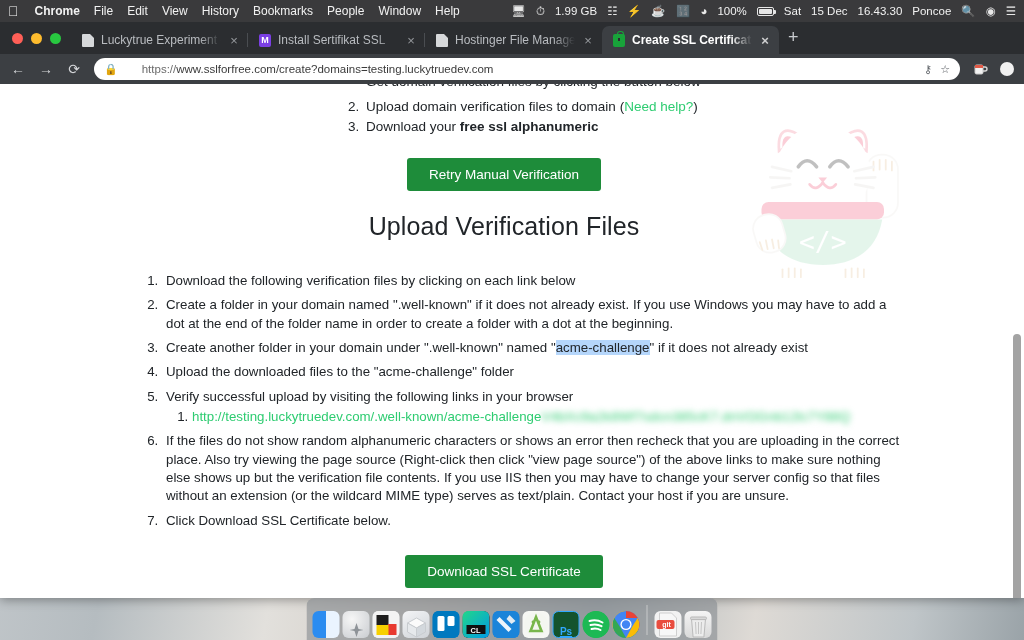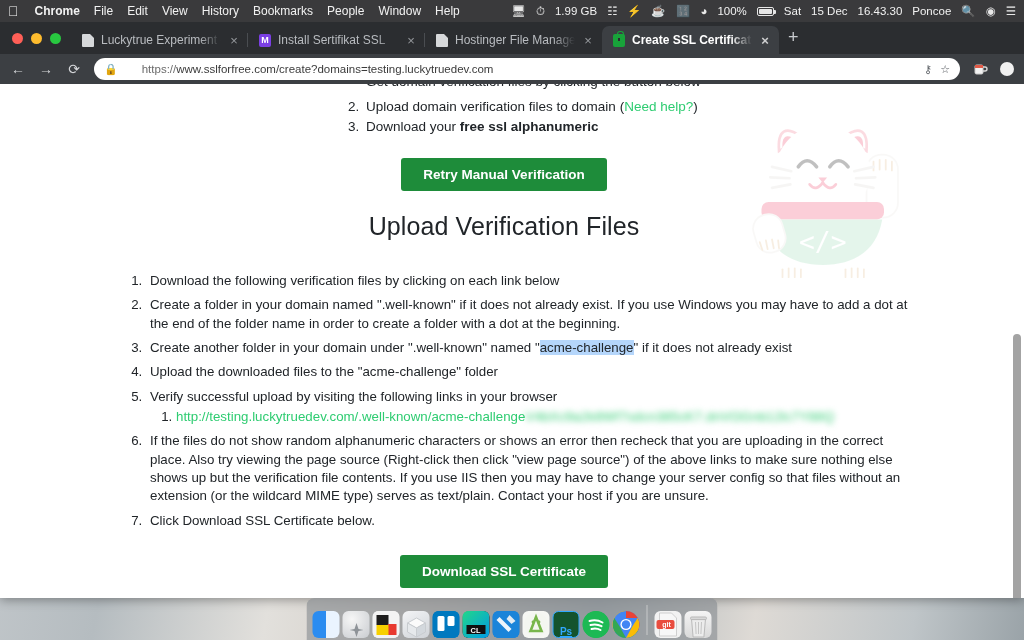--- a/index.html
+++ b/index.html
@@ -105,29 +105,29 @@
   .top-list li { margin:0 0 5px 0; padding-left:18px; position:relative; font-size:13.5px; }
   .top-list li .num { position:absolute; left:0; top:0; }
   .cut-row { height:11px; overflow:hidden; position:relative; }
   .cut-row span { display:block; position:relative; top:-9px; color:#212529; }
 
   a.green { color:#2ecc71; text-decoration:none; }
   a.greenlink { color:#2ecc71; text-decoration:none; }
 
   .btn-green {
     display:inline-block; background:#1e8c3a; color:#fff; border:none;
-    font-weight:bold; font-size:13.5px; padding:9px 22px; border-radius:3px;
+    font-weight:normal; font-size:13.5px; padding:9px 22px; border-radius:3px;
     cursor:pointer; font-family:"Liberation Sans", sans-serif;
   }
   h1.pagehead {
     font-size:25px; font-weight:normal; text-align:center; color:#212529;
     margin:21px 0 0 0; letter-spacing:.1px;
   }
 
-  ol.steps { margin:0; padding:0 0 0 30px; font-size:13.3px; line-height:1.38; }
+  ol.steps { margin:16px; padding:0 0 0 30px; font-size:13.3px; line-height:1.38; }
   ol.steps > li { margin-bottom:6px; padding-left:4px; }
   ol.steps ol { margin:2px 0 2px 0; padding-left:26px; }
   ol.steps ol li { margin-bottom:2px; }
   .sel { background:#b5d6fb; }
 
   .blurred {
     color:#2ecc71; filter: blur(3.2px); -webkit-filter: blur(3.2px);
     letter-spacing:.2px;
   }
 

